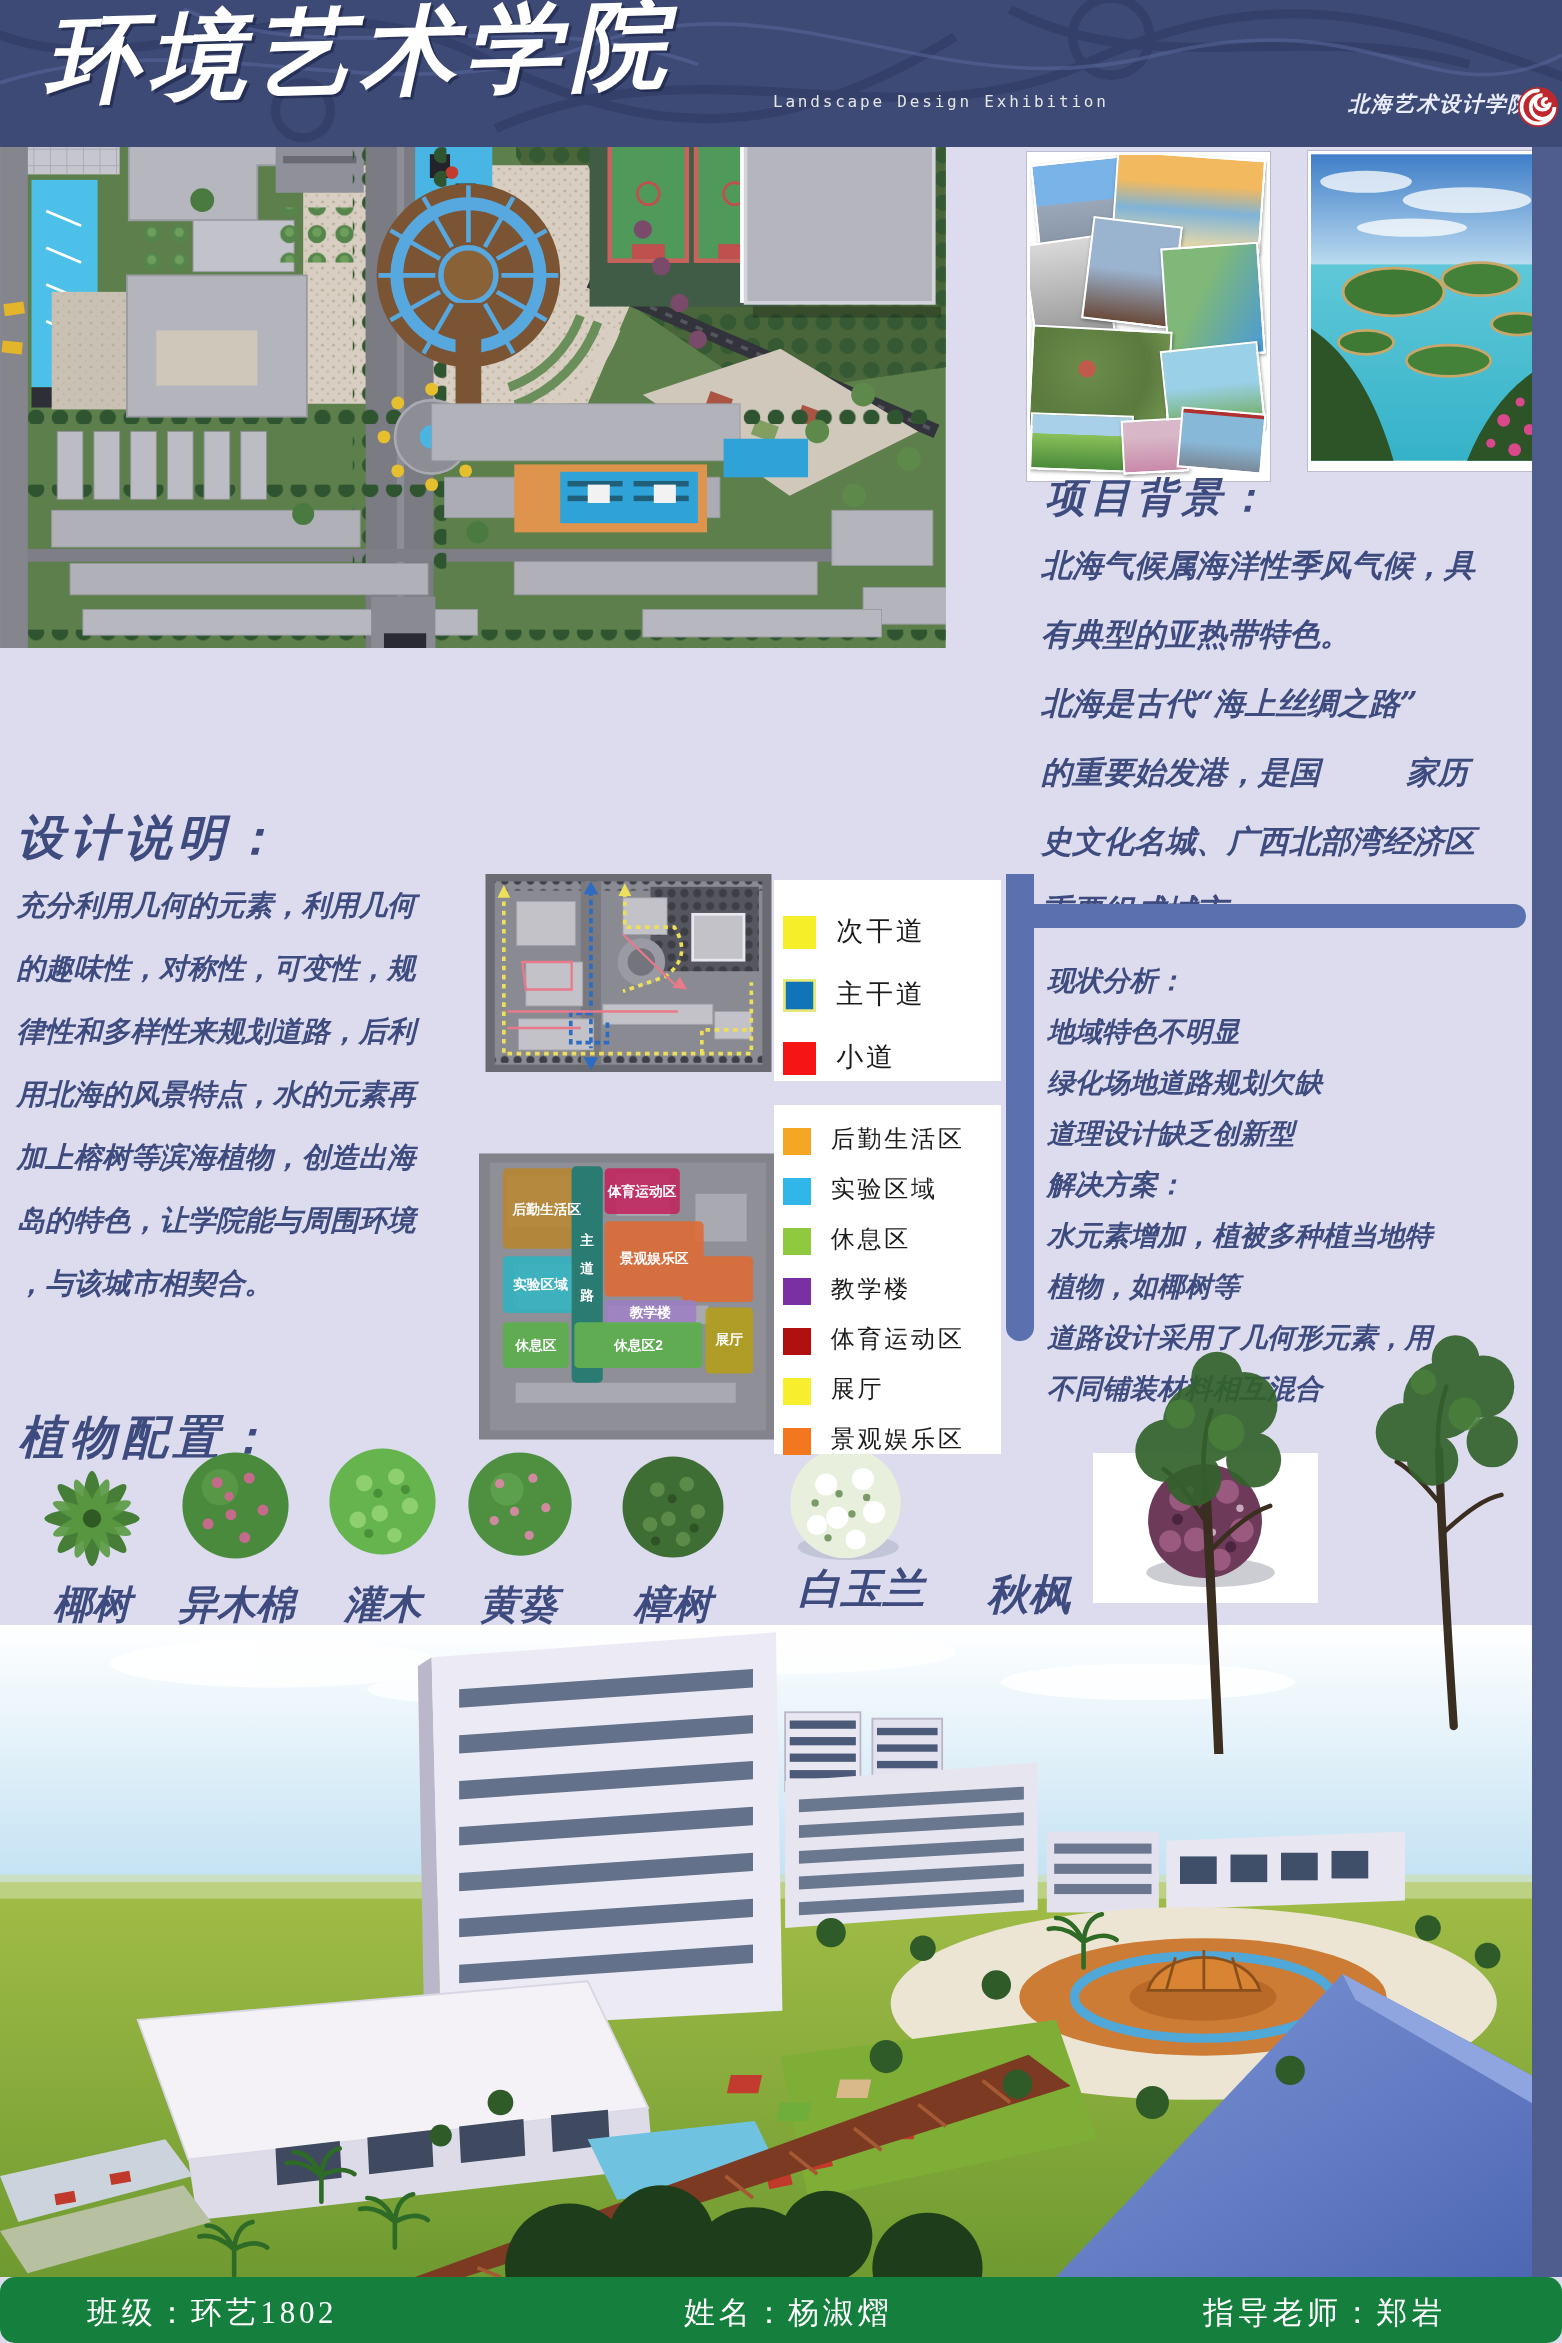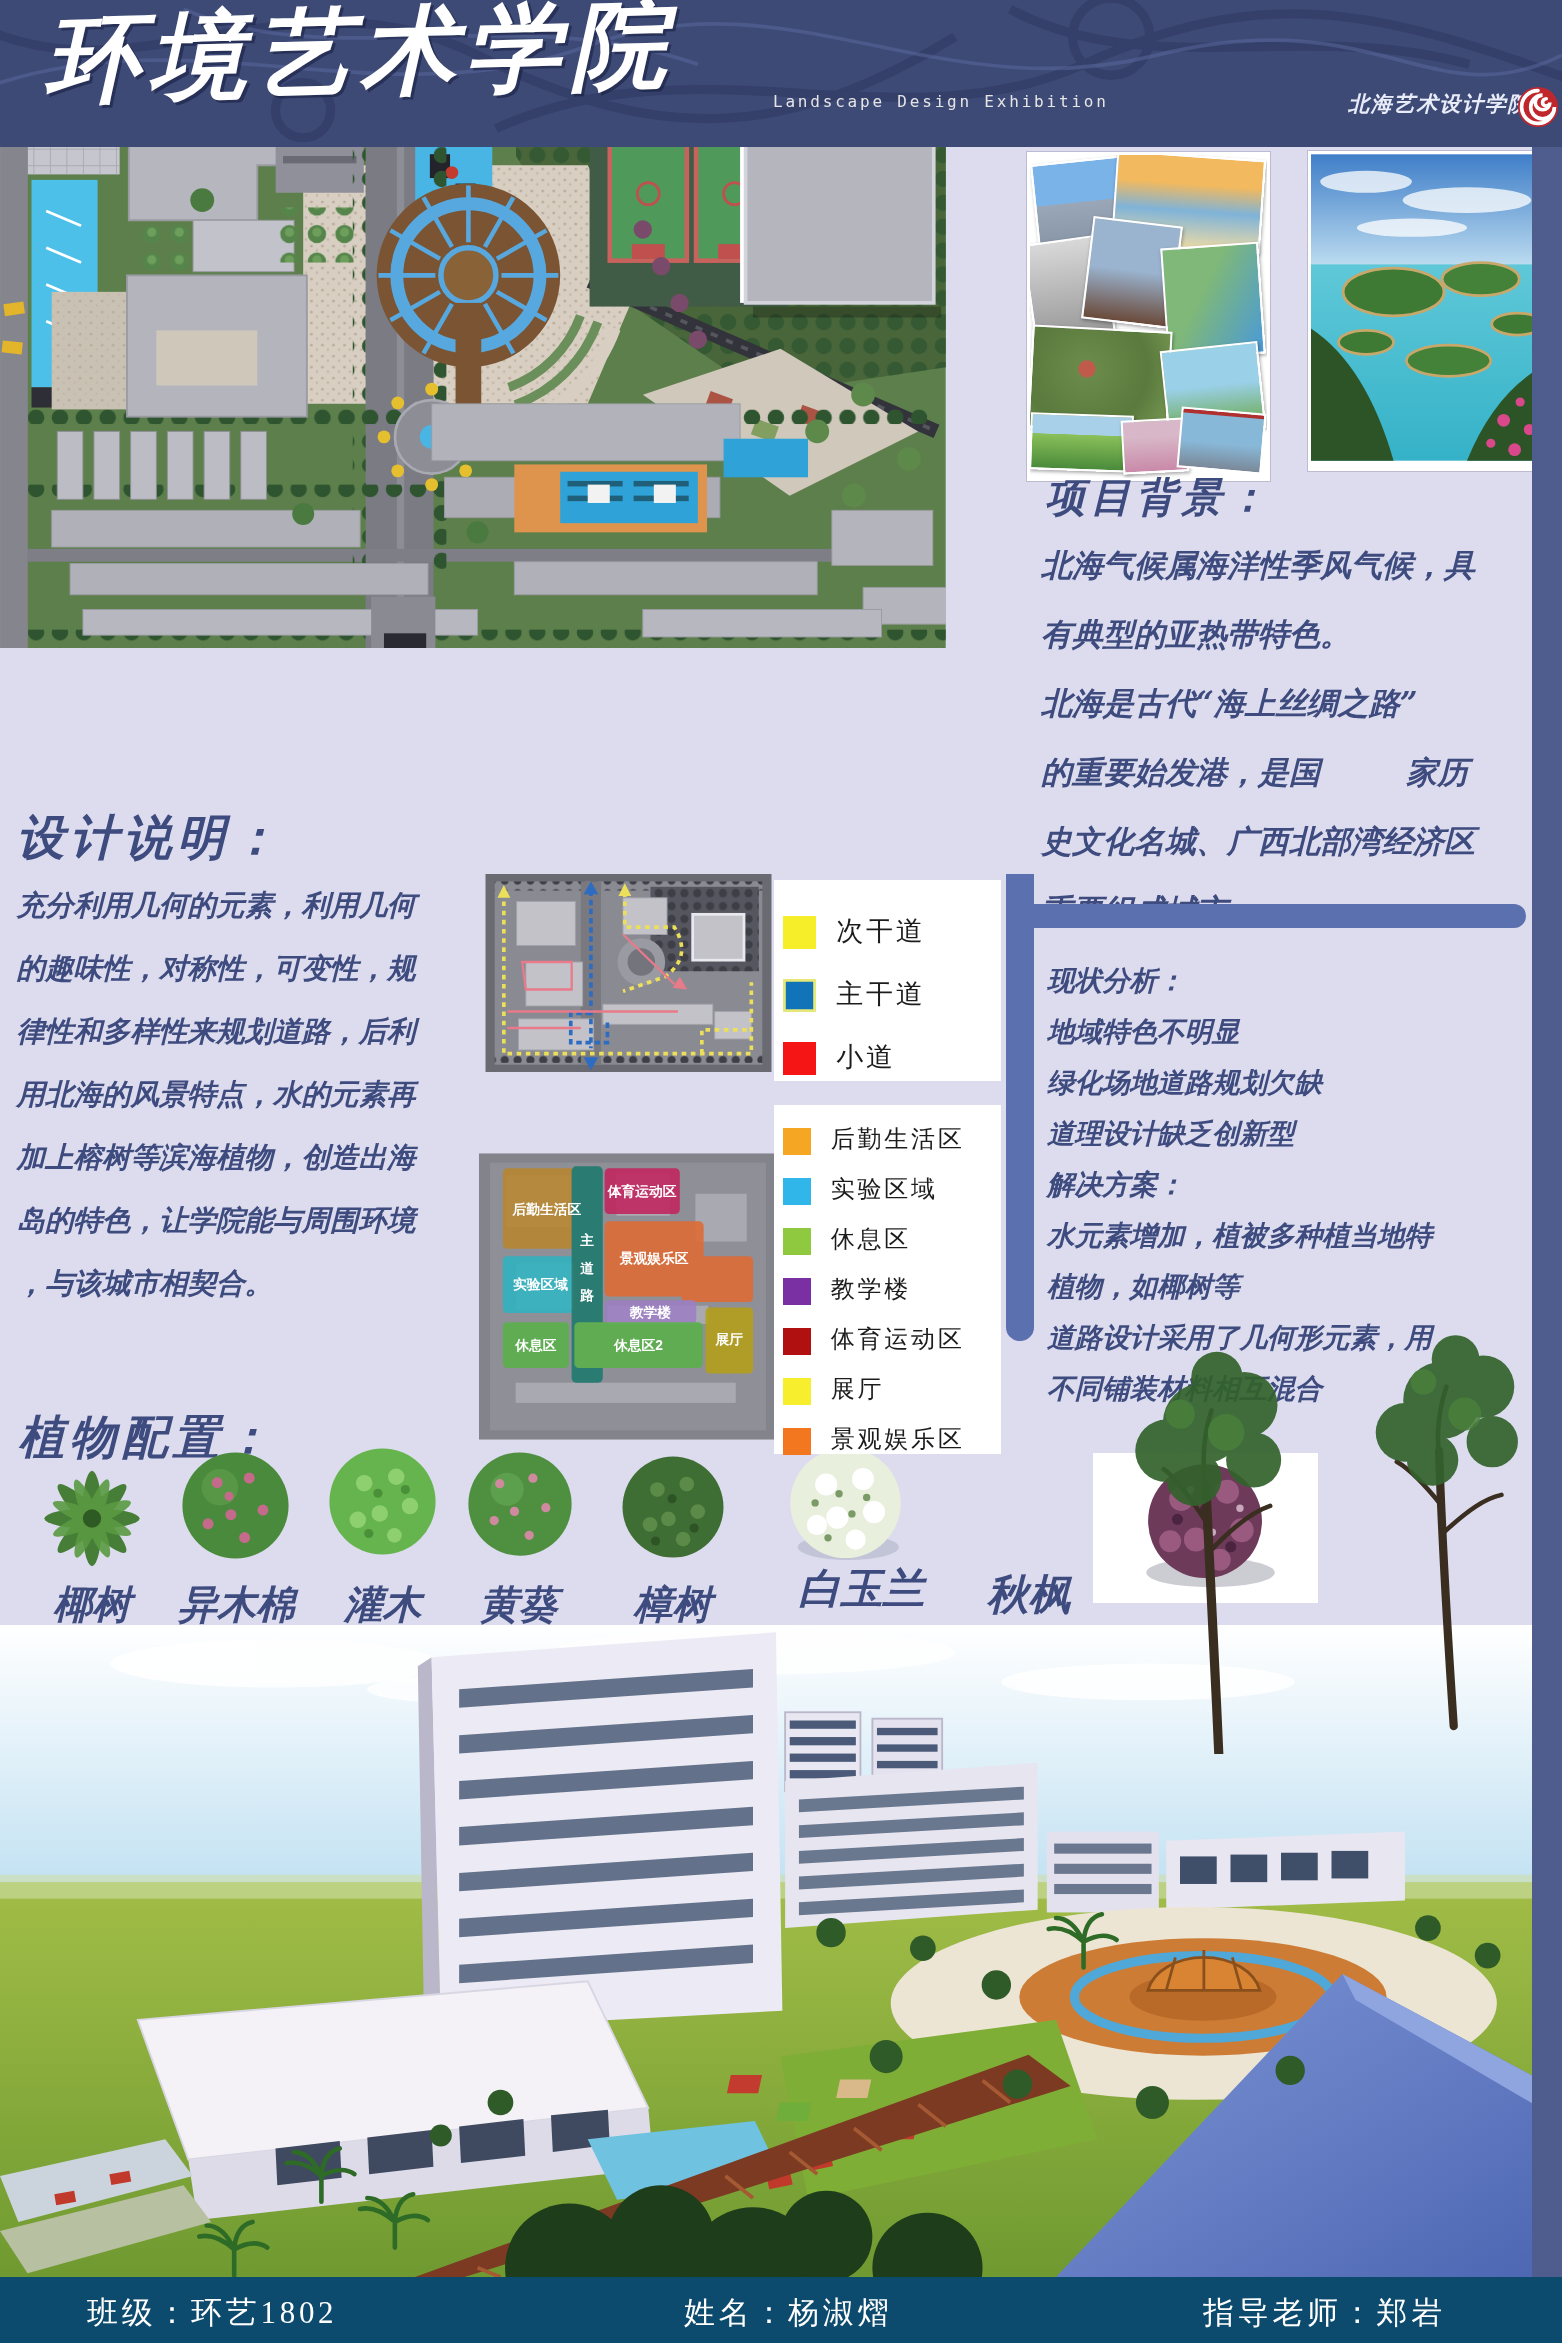--- a/index.html
+++ b/index.html
@@ -871,20 +871,20 @@
     </g>
     <g fill="#4a7f3c" opacity="0.85">
       <circle cx="120" cy="120" r="20"></circle>
         <circle cx="70" cy="100" r="16"></circle>
         <circle cx="380" cy="100" r="18"></circle>
       <circle cx="335" cy="65" r="14"></circle>
     </g>
   </svg>
 
   
-  <div class="footer" style="background: #0c4a6e;">
+  <div class="footer" style="background: #15803d; border-radius: 15px;">
     <span class="fitem f1">班级：环艺1802</span>
     <span class="fitem f2">姓名：杨淑熠</span>
     <span class="fitem f3">指导老师：郑岩</span>
   </div>
 
 </div>
 
 
 </body></html>

